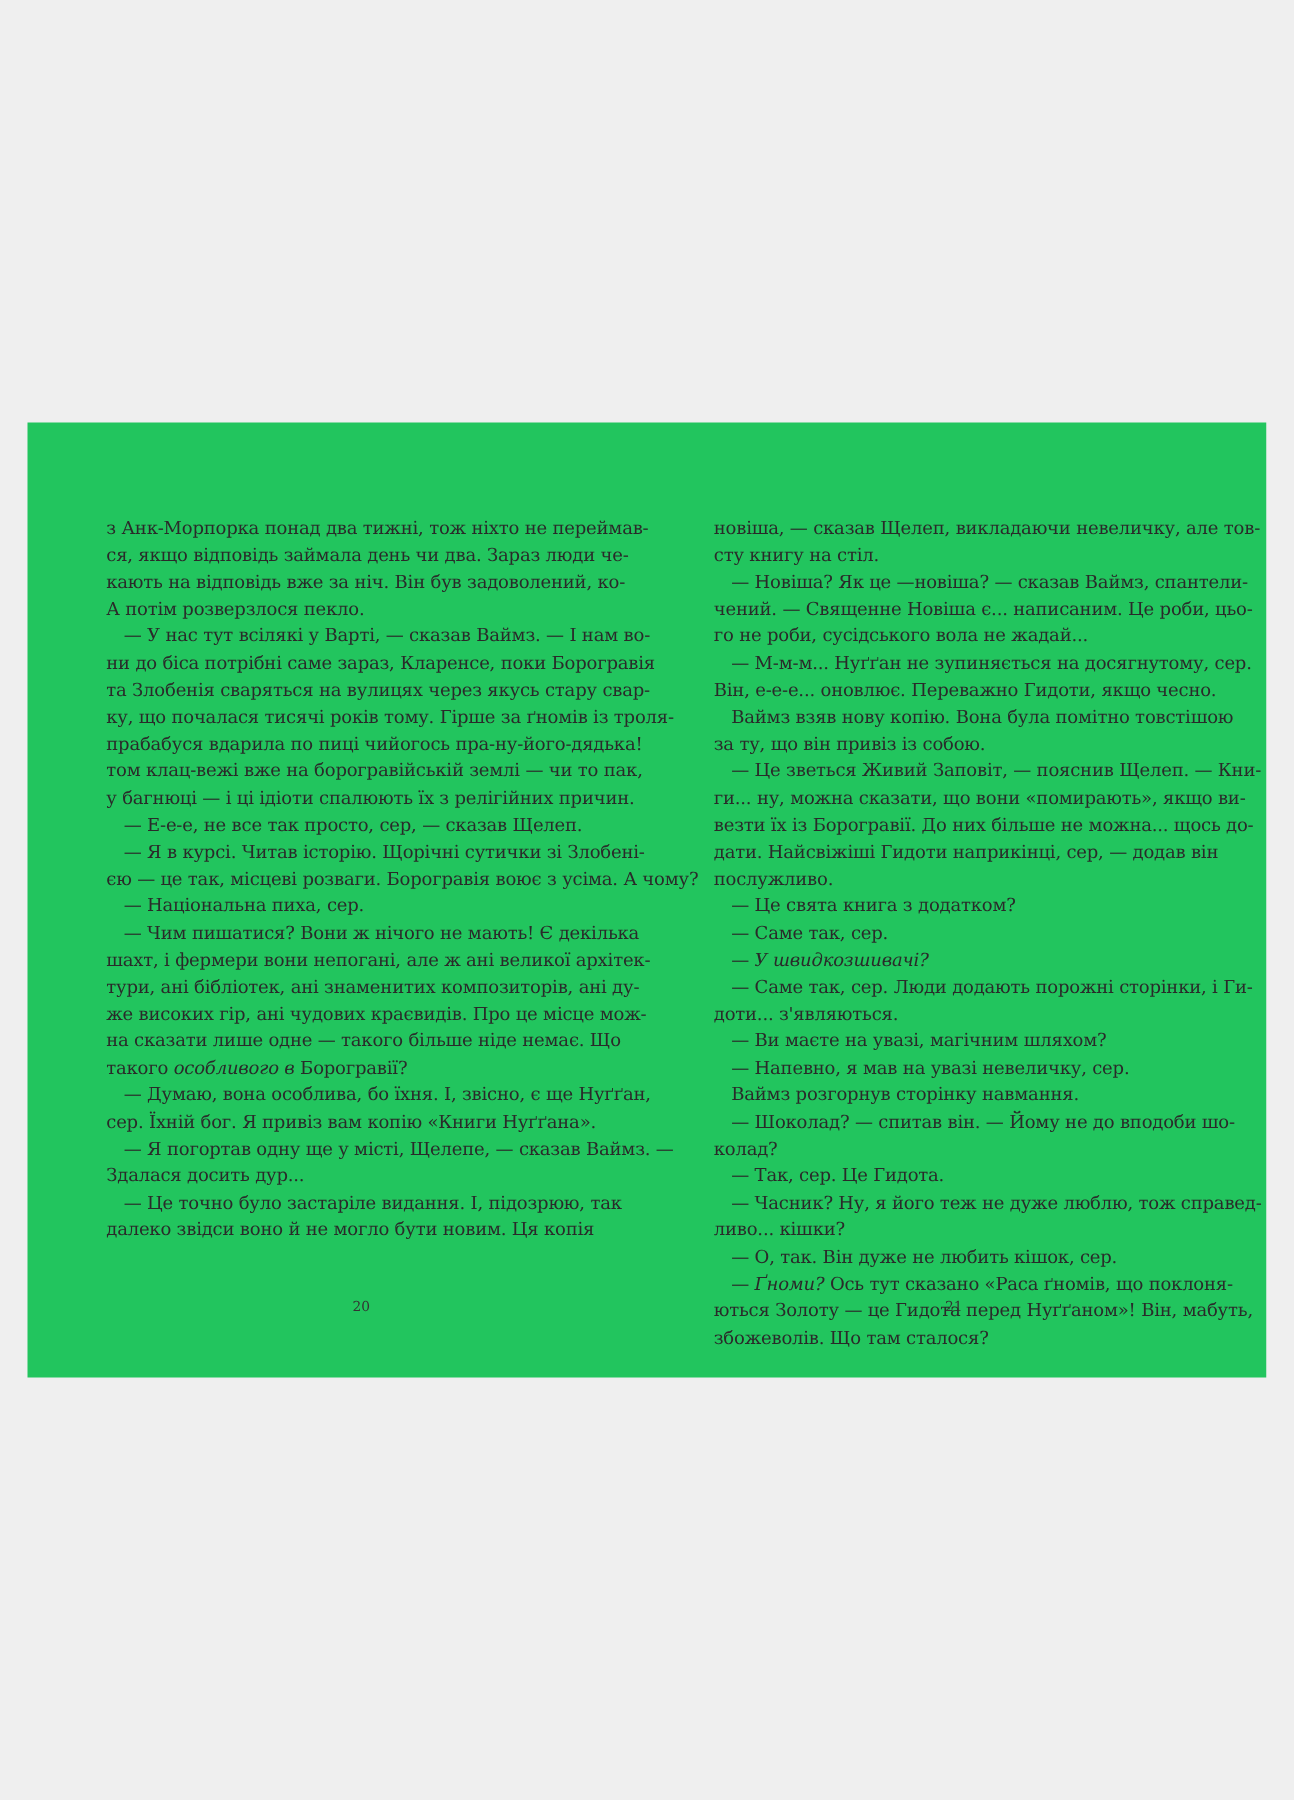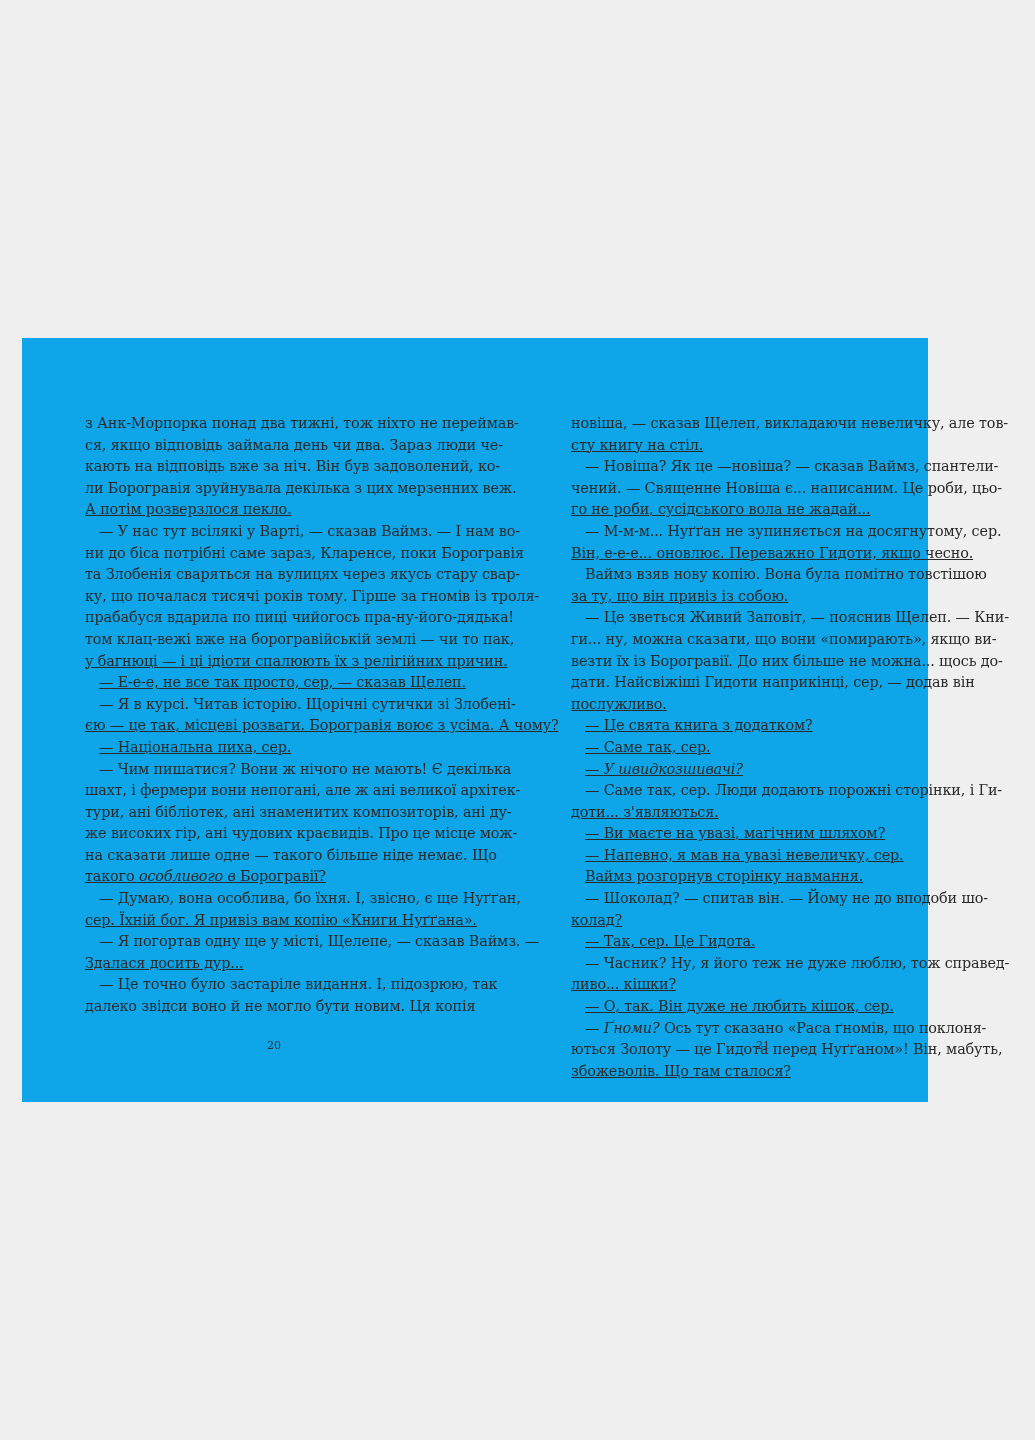--- a/index.html
+++ b/index.html
@@ -7,23 +7,23 @@
     padding: 0;
     width: 1035px;
     height: 1440px;
     background: #efefef;
     overflow: hidden;
   }
   .spread {
     position: absolute;
     left: 22px;
     top: 338px;
-    width: 906px;
+    width: 991px;
     height: 764px;
-    background: #0ea5e9;
+    background: #22c55e;
   }
   .page {
     position: absolute;
     top: 75px;
     width: 379px;
     font-family: "DejaVu Serif", "Liberation Serif", serif;
     font-size: 14.4px;
     line-height: 21.6px;
     color: #2a2a2a;
     letter-spacing: -0.15px;
@@ -32,45 +32,43 @@
   .page.right { left: 549px; }
   .line {
     display: block;
     white-space: nowrap;
     text-align: justify;
     text-align-last: justify;
     height: 21.6px;
   }
   .line.last {
     text-align-last: left;
-    text-decoration: underline;
   }
   .line.indent {
     padding-left: 14px;
   }
   .line .it { font-style: italic; }
   .folio {
     position: absolute;
     top: 701px;
     font-family: "DejaVu Serif", "Liberation Serif", serif;
     font-size: 11px;
     color: #333333;
   }
-  .folio.left { left: 245px; }
+  .folio.left { left: 260px; }
   .folio.right { left: 734px; }
 </style>
 </head>
 <body>
 
 <div class="spread">
   <div class="page left" id="left-page">
       <span class="line">з Анк-Морпорка понад два тижні, тож ніхто не переймав-</span>
       <span class="line">ся, якщо відповідь займала день чи два. Зараз люди че-</span>
       <span class="line">кають на відповідь вже за ніч. Він був задоволений, ко-</span>
-      <span class="line">ли Борогравія зруйнувала декілька з цих мерзенних веж.</span>
       <span class="line last">А потім розверзлося пекло.</span>
       <span class="line indent">— У нас тут всілякі у Варті, — сказав Ваймз. — І нам во-</span>
       <span class="line">ни до біса потрібні саме зараз, Кларенсе, поки Борогравія</span>
       <span class="line">та Злобенія сваряться на вулицях через якусь стару свар-</span>
       <span class="line">ку, що почалася тисячі років тому. Гірше за ґномів із троля-</span>
       <span class="line">прабабуся вдарила по пиці чийогось пра-ну-його-дядька!</span>
       <span class="line">том клац-вежі вже на борогравійській землі — чи то пак,</span>
       <span class="line last">у багнюці — і ці ідіоти спалюють їх з релігійних причин.</span>
       <span class="line indent last">— Е-е-е, не все так просто, сер, — сказав Щелеп.</span>
       <span class="line indent">— Я в курсі. Читав історію. Щорічні сутички зі Злобені-</span>

